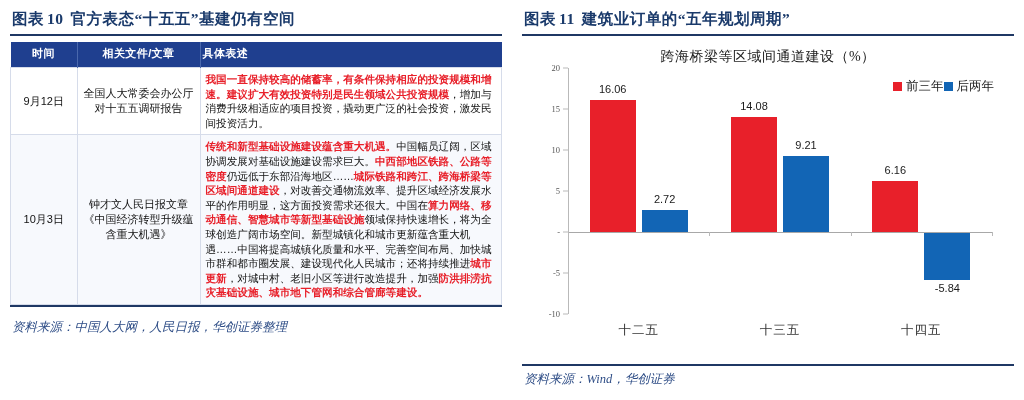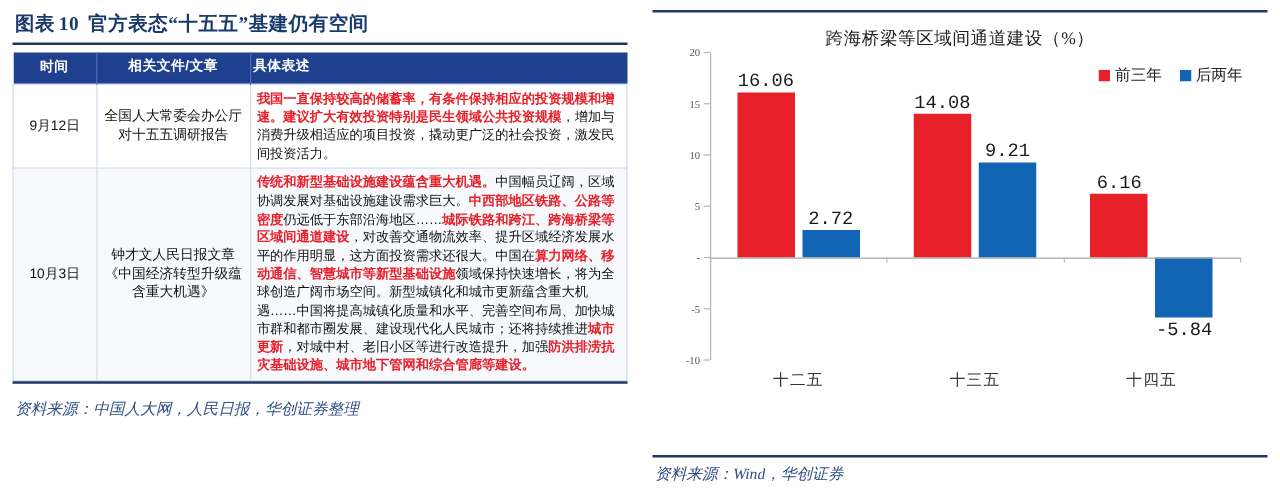--- a/index.html
+++ b/index.html
@@ -75,21 +75,21 @@
   .chart-wrap{position:relative;width:492px;height:300px;margin-top:2px;}
   .chart-title{
     position:absolute;left:0;right:0;top:6px;
     text-align:center;
     font-family:"Liberation Serif","DejaVu Serif",serif;
     font-size:14px;color:#222;
     letter-spacing:.5px;
   }
   .legend{
     position:absolute;right:20px;top:36px;
-    display:flex;gap:14px;align-items:center;
+    display:flex;align-items:center;
     font-family:Liberation Serif, serif;
     font-size:12.5px;color:#222;
   }
   .legend .item{display:flex;align-items:center;gap:4px;white-space:nowrap;}
   .legend .swatch{width:9px;height:9px;display:inline-block;}
   .sw-red{background:#e8202a;}
   .sw-blue{background:#1265b5;}
 
   .plot{
     position:absolute;
@@ -113,22 +113,22 @@
   }
   .zeroline{
     position:absolute;left:46px;width:424px;height:1px;background:#a8a8a8;
   }
   .xtickmark{position:absolute;width:1px;height:4px;background:#b9b9b9;}
   .bar{position:absolute;}
   .bar-red{background:#e8202a;}
   .bar-blue{background:#1265b5;}
   .dlabel{
     position:absolute;
-    font-family:Liberation Mono, monospace;
-    font-size:15px;color:#1a1a1a;
+    font-family:Liberation Sans, sans-serif;
+    font-size:11px;color:#1a1a1a;
     text-align:center;white-space:nowrap;
     transform:translateX(-50%);
   }
   .xlabel{
     position:absolute;
     font-family:"Liberation Serif","DejaVu Serif",serif;
     font-size:12.5px;color:#333;
     text-align:center;white-space:nowrap;
     transform:translateX(-50%);
     letter-spacing:1px;
@@ -170,20 +170,23 @@
         </tr>
       </tbody>
     </table>
     <div class="tbl-bottom-rule"></div>
 
     <div class="source">资料来源：中国人大网，人民日报，华创证券整理</div>
   </div>
 
   <div class="panel panel-right">
 
+    <div class="fig-caption">
+      <span>图表</span><span class="num">11</span><span>建筑业订单的“五年规划周期”</span>
+    </div>
     <div class="caption-rule"></div>
 
     <div class="chart-wrap">
       <div class="chart-title">跨海桥梁等区域间通道建设（%）</div>
 
       <div class="legend">
         <span class="item">
           <span class="swatch sw-red"></span>
           <span>前三年</span>
         </span>

